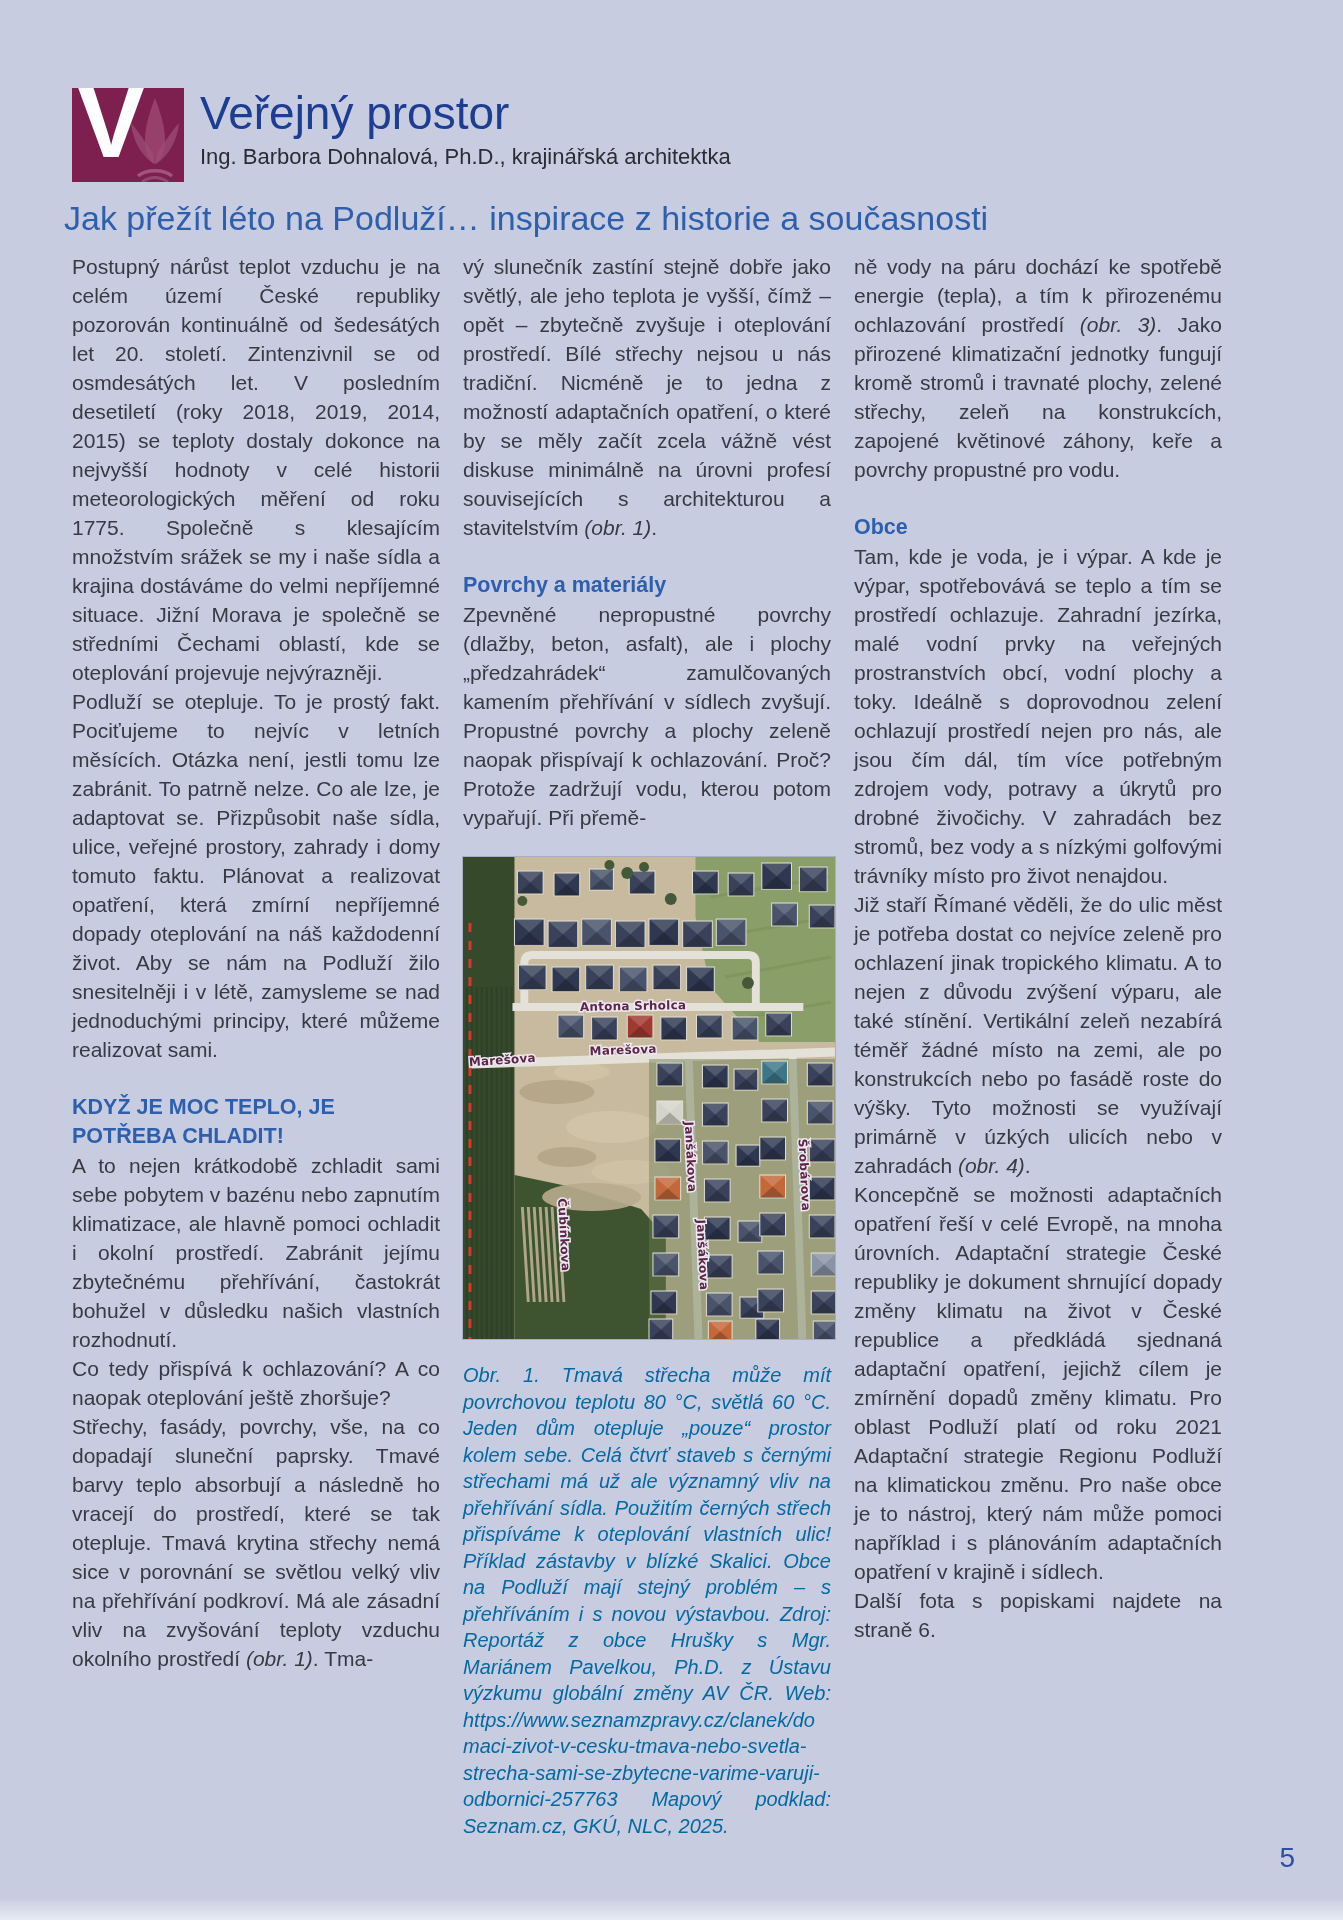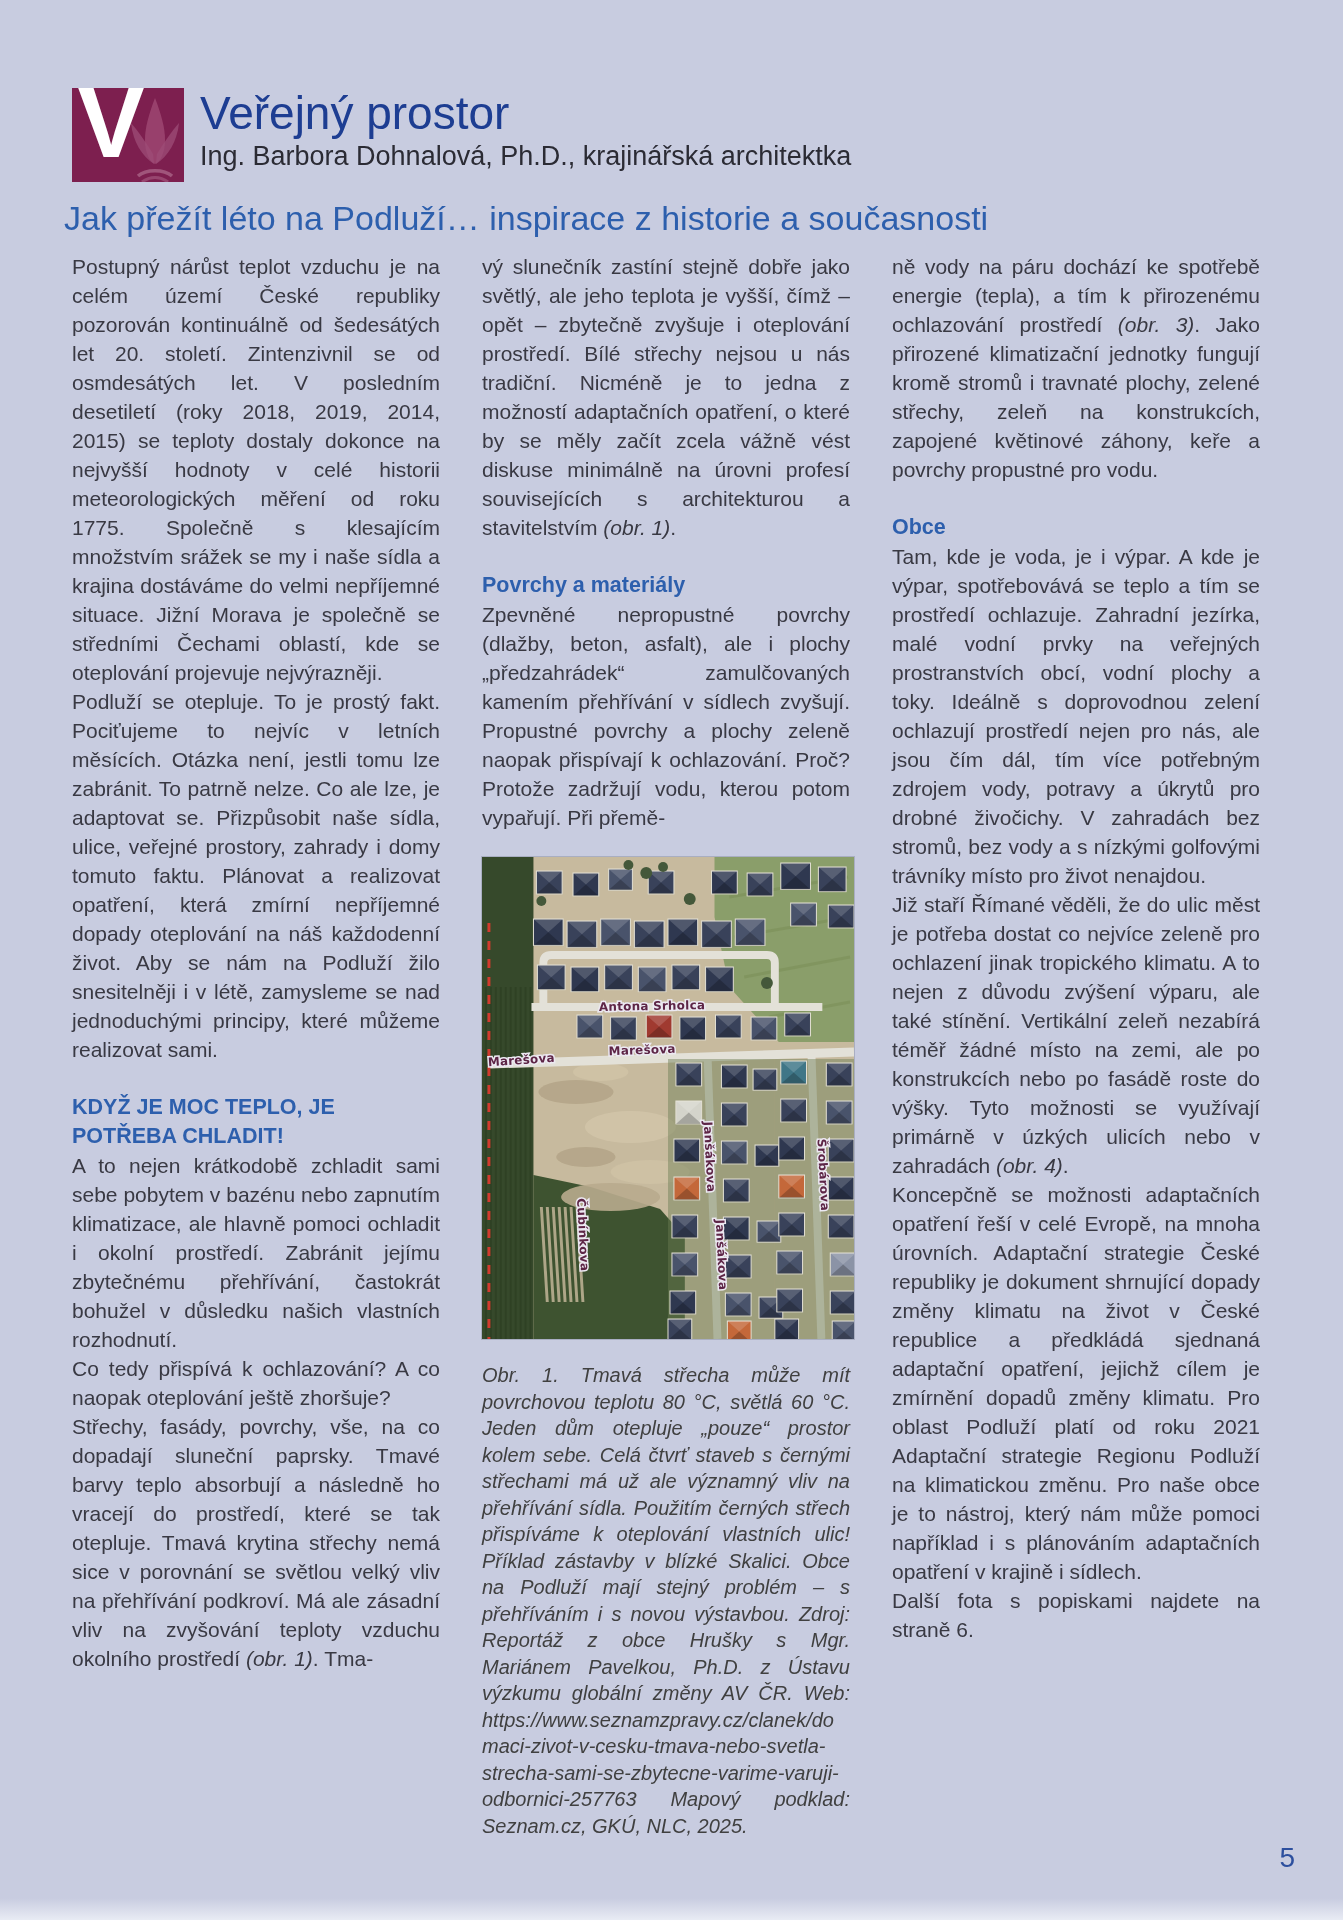--- a/index.html
+++ b/index.html
@@ -27,48 +27,48 @@
     font-size:102px;font-weight:bold;color:#ffffff;line-height:1;
     letter-spacing:-2px;
   }
   .logo svg{position:absolute;right:0px;top:2px;opacity:.62;}
   .titles{margin-left:16px;}
   .titles h1{
     margin:0;font-size:46px;line-height:50px;font-weight:normal;
     color:#1d3d92;letter-spacing:0px;
   }
   .subtitle{
-    margin-top:3px;font-size:27px;line-height:31px;color:#2b2b34;
+    margin-top:3px;font-size:22px;line-height:31px;color:#2b2b34;
   }
   .headline{
     position:absolute;left:64px;top:198px;width:1200px;
     font-size:34px;line-height:40px;font-weight:normal;color:#2d5fad;margin:0;
   }
   
   .columns{
     position:absolute;left:72px;top:252px;width:1190px;
-    display:flex;gap:42px;
+    display:flex;gap:23px;
   }
   .col{width:368px;flex:0 0 auto;}
   p.body{
     margin:0;font-size:21px;line-height:29px;color:#393943;
     text-align:justify;
   }
   p.body.it{}
   h3.sec{
     margin:29px 0 0 0;font-size:21.5px;line-height:29px;font-weight:bold;
     color:#2d5fad;
   }
   .col > p.body:first-child{margin-top:0;}
   
   figure{margin:25px 0 0 0;padding:0;}
   svg.map{display:block;width:372px;height:482px;outline:1px solid #a9aec2;}
   figcaption{
     margin-top:23px;font-style:italic;font-size:20px;line-height:26.5px;
-    color:#404040;text-align:justify;overflow-wrap:anywhere;
+    color:#0369a1;text-align:justify;overflow-wrap:anywhere;
   }
   .map-label{
     font-family:"DejaVu Sans", sans-serif;
     font-size:12px;font-weight:bold;fill:#5d2546;
     stroke:#ece9f2;stroke-width:3px;paint-order:stroke;
     letter-spacing:.3px;text-anchor:middle;
   }
   
   .page-number{
     position:absolute;right:48px;bottom:46px;

